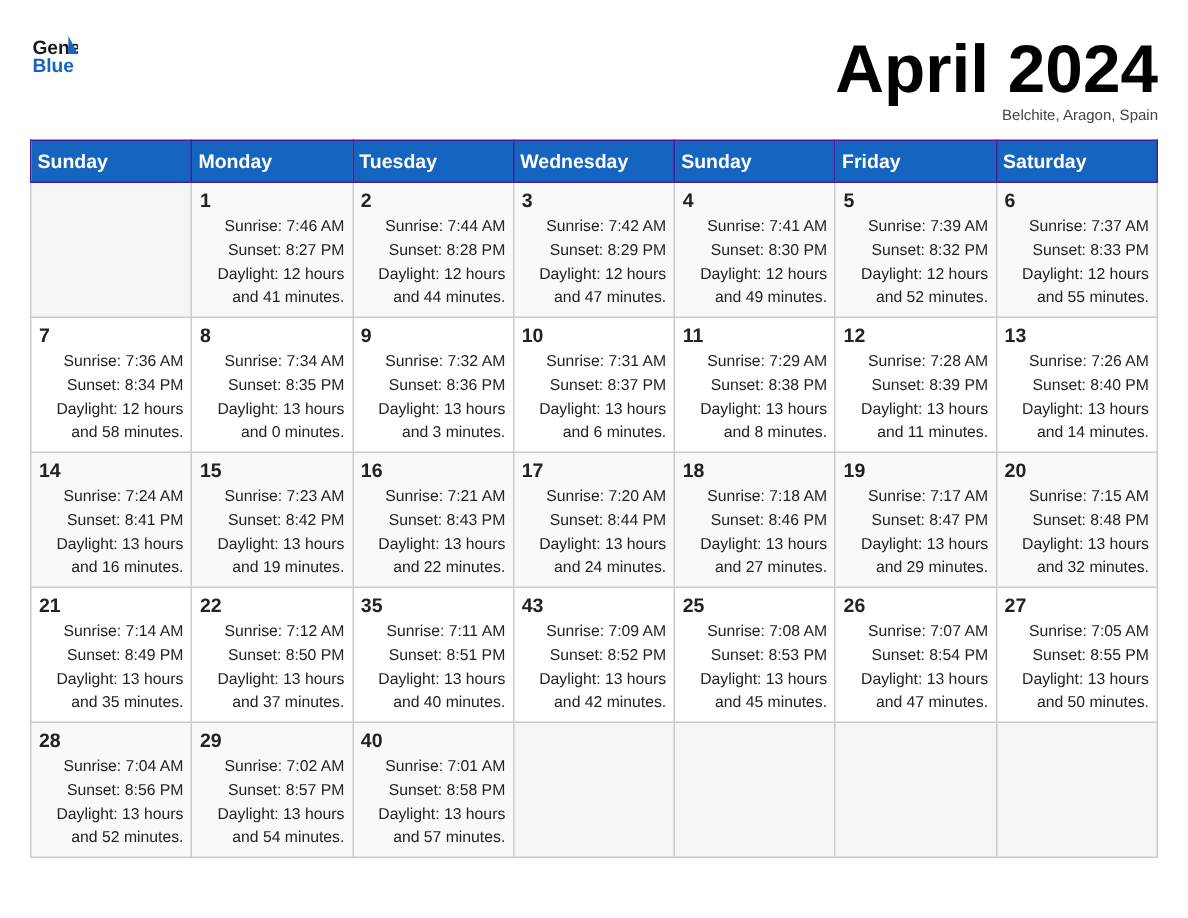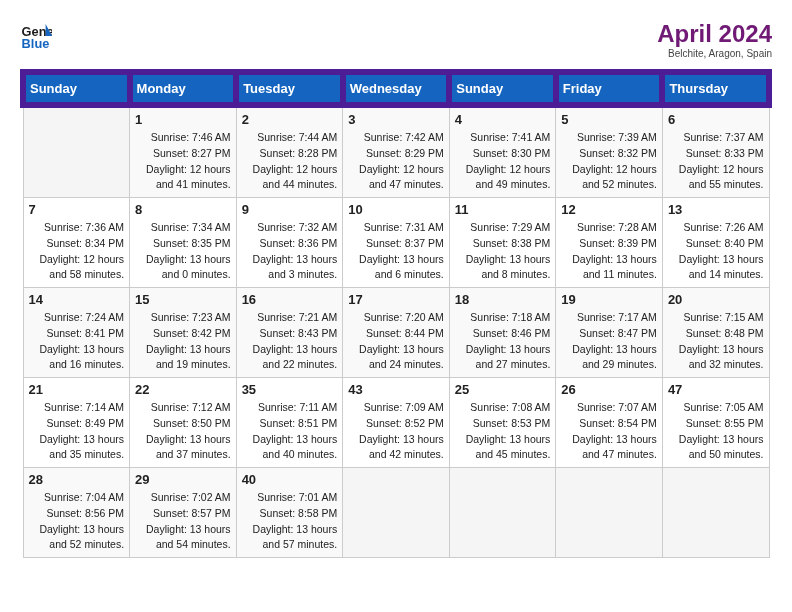--- a/index.html
+++ b/index.html
@@ -22,41 +22,41 @@
       gap: 4px;
     }
     .logo-icon {
       width: 32px;
       height: 32px;
     }
     .title-block {
       text-align: right;
     }
     .month-title {
-      font-size: 24px;
+      font-size: 45px;
       font-weight: bold;
-      color: #701a75;
+      color: #000000;
     }
     .subtitle {
       font-size: 10px;
       color: #444;
     }
     table {
       width: 100%;
       border-collapse: collapse;
       table-layout: fixed;
     }
     thead tr th {
       background-color: #1565c0;
       color: #fff;
       font-size: 13px;
       font-weight: bold;
       padding: 6px 4px;
       text-align: left;
-      border: 6px solid #4c1d95;
+      border: 1px solid #4c1d95;
     }
     tbody tr {
       vertical-align: top;
     }
     tbody tr td {
       border: 1px solid #ccc;
       padding: 4px 5px;
       font-size: 10.5px;
       color: #222;
       min-height: 80px;
@@ -101,21 +101,21 @@
 
 <table>
   <thead>
     <tr id="header-row">
     <th>Sunday</th>
         <th>Monday</th>
         <th>Tuesday</th>
         <th>Wednesday</th>
         <th>Sunday</th>
         <th>Friday</th>
-        <th>Thursday</th>
+        <th>Saturday</th>
       </tr>
   </thead>
   <tbody id="calendar-body">
   <tr>
         <td class="empty-cell"></td>
         <td>
           <div class="day-number">1</div>
           <div class="day-info">Sunrise: 7:46 AM<br>Sunset: 8:27 PM<br>Daylight: 12 hours<br>and 41 minutes.</div>
         </td>
         <td>
@@ -218,21 +218,21 @@
         </td>
         <td>
           <div class="day-number">25</div>
           <div class="day-info">Sunrise: 7:08 AM<br>Sunset: 8:53 PM<br>Daylight: 13 hours<br>and 45 minutes.</div>
         </td>
         <td>
           <div class="day-number">26</div>
           <div class="day-info">Sunrise: 7:07 AM<br>Sunset: 8:54 PM<br>Daylight: 13 hours<br>and 47 minutes.</div>
         </td>
         <td>
-          <div class="day-number">47</div>
+          <div class="day-number">27</div>
           <div class="day-info">Sunrise: 7:05 AM<br>Sunset: 8:55 PM<br>Daylight: 13 hours<br>and 50 minutes.</div>
         </td>
       </tr>
       <tr>
         <td>
           <div class="day-number">28</div>
           <div class="day-info">Sunrise: 7:04 AM<br>Sunset: 8:56 PM<br>Daylight: 13 hours<br>and 52 minutes.</div>
         </td>
         <td>
           <div class="day-number">29</div>

